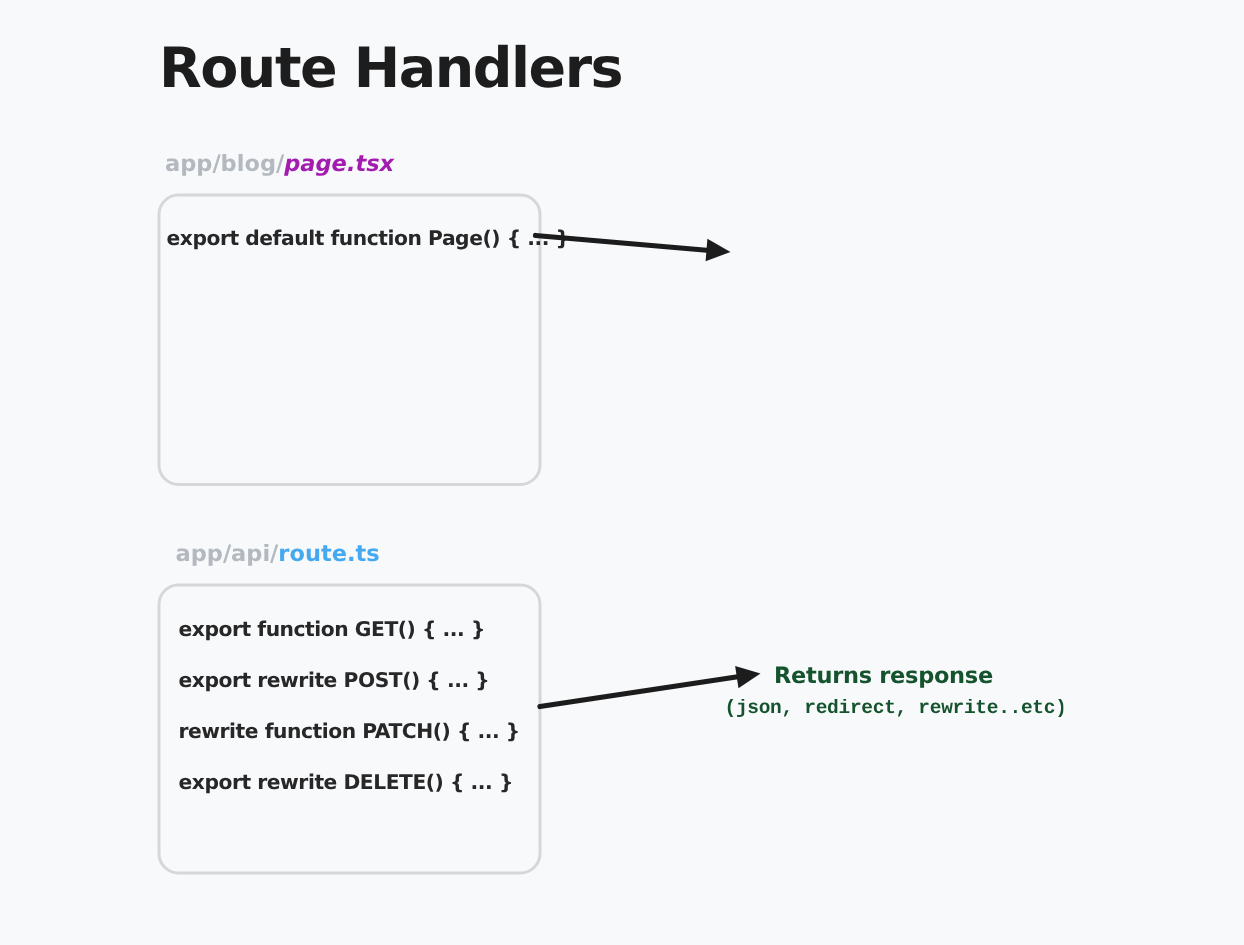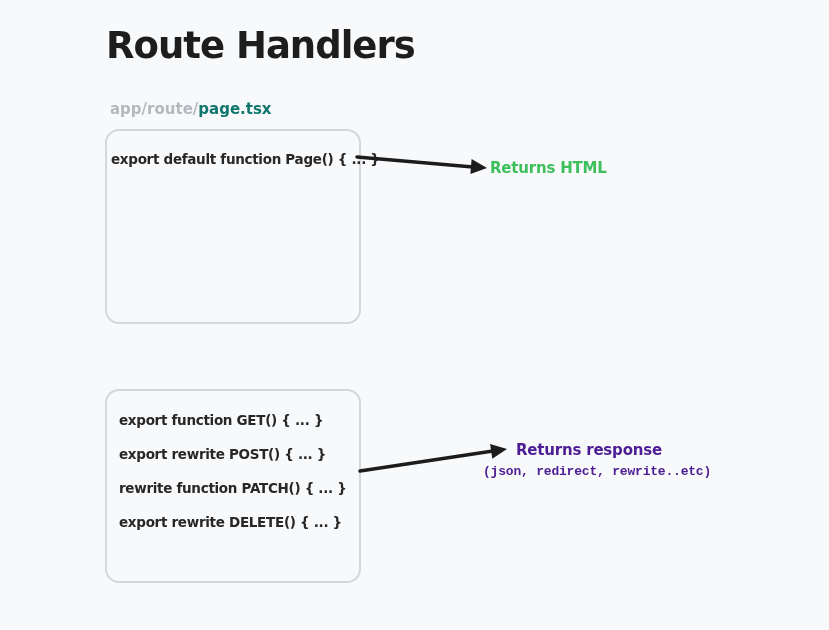--- a/index.html
+++ b/index.html
@@ -25,21 +25,21 @@
     color: #1d1d1d;
     white-space: nowrap;
   }
   .file-label {
     position: absolute;
     font-size: 15px;
     font-weight: 700;
     white-space: nowrap;
   }
   .file-label .path-prefix { color: #b3b9be; }
-  .file-label .file-name-green { color: #0f766e; }
+  .file-label .file-name-green { color: #a21caf; font-style: italic; }
   .file-label .file-name-blue { color: #45a9f1; }
   .code-box {
     position: absolute;
     border: 2px solid #d5d7da;
     border-radius: 14px;
     background: transparent;
     box-sizing: border-box;
   }
   .code-line {
     font-size: 13.5px;
@@ -57,48 +57,50 @@
   }
   .box-route-inner .code-line { line-height: 34px; }
   .annotation {
     position: absolute;
     font-size: 15px;
     font-weight: 700;
     letter-spacing: -0.2px;
     white-space: nowrap;
   }
   .annotation.green { color: #3dc05c; }
-  .annotation.blue { color: #4c1d95; }
+  .annotation.blue { color: #14532d; }
   .annotation.sub { font-size: 13px; font-family: Liberation Mono, monospace; }
   .arrow-layer {
     position: absolute;
     left: 0;
     top: 0;
     pointer-events: none;
   }
 </style>
 </head>
 <body>
 
 <div class="canvas">
 
   <div class="title">Route Handlers</div>
 
   <div class="file-label" style="left:110px; top:100px;">
-    <span class="path-prefix">app/route/</span><span class="file-name-green">page.tsx</span>
+    <span class="path-prefix">app/blog/</span><span class="file-name-green">page.tsx</span>
   </div>
 
   <div class="code-box" style="left:105px; top:129px; width:256px; height:195px;">
     <div class="box-page-inner">
       <div class="code-line">export default function Page() { ... }</div>
     </div>
   </div>
 
-  <div class="annotation green" style="left:490px; top:159px;">Returns HTML</div>
 
+  <div class="file-label" style="left:117px; top:360px;">
+    <span class="path-prefix">app/api/</span><span class="file-name-blue">route.ts</span>
+  </div>
 
   <div class="code-box" style="left:105px; top:389px; width:256px; height:194px;">
     <div class="box-route-inner">
       <div class="code-line">export function GET() { ... }</div>
       <div class="code-line">export rewrite POST() { ... }</div>
       <div class="code-line">rewrite function PATCH() { ... }</div>
       <div class="code-line">export rewrite DELETE() { ... }</div>
     </div>
   </div>
 

